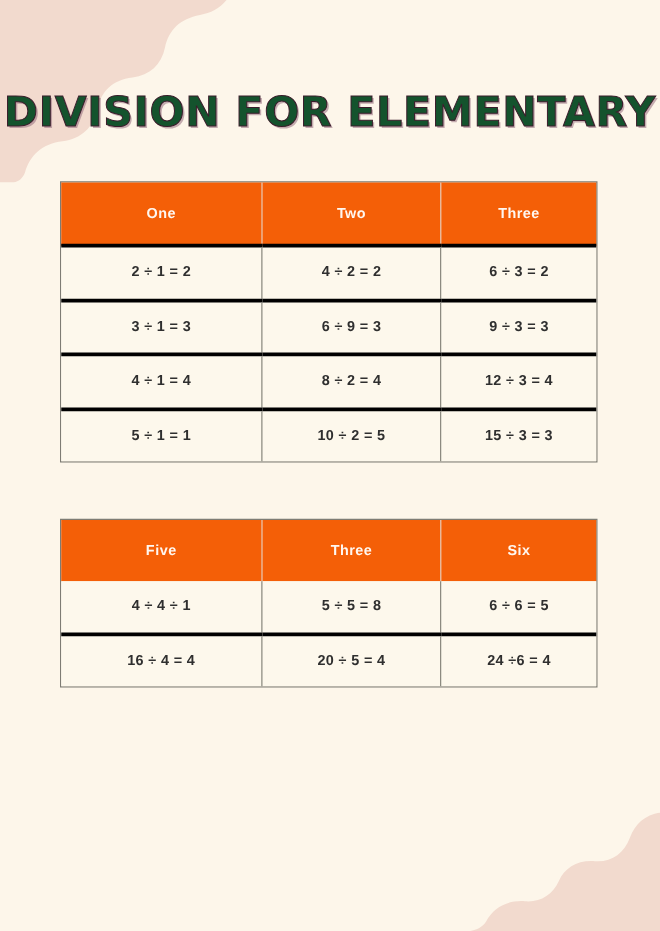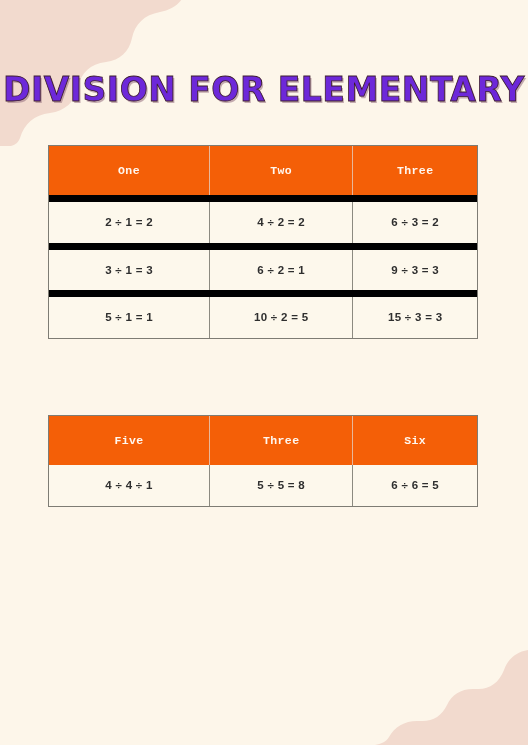--- a/index.html
+++ b/index.html
@@ -43,21 +43,21 @@
   .title {
     position: absolute;
     top: 70px;
     left: 0;
     width: 528px;
     text-align: center;
     font-family: "DejaVu Sans", sans-serif;
     font-size: 33px;
     font-weight: bold;
     letter-spacing: 0.5px;
-    color: #6d28d9;
+    color: #14532d;
     text-shadow: 1.5px 1.5px 0 rgba(150,110,125,0.55);
     -webkit-text-stroke: 0.8px #3A1B2A;
     text-transform: uppercase;
     white-space: nowrap;
   }
 
   
   .table-wrap {
     position: absolute;
     left: 48px;
@@ -81,33 +81,32 @@
   table.grid th {
     background: #F45F07;
     color: #FFF7F0;
     font-size: 11.5px;
     font-weight: bold;
     letter-spacing: 0.4px;
     height: 49px;
     border-right: 1px solid #e8b79a;
     padding: 0;
     text-align: center;
-    font-family: Liberation Mono, monospace;
   }
   table.grid th:last-child { border-right: none; }
 
   table.grid td {
     background: #FDF8EC;
     color: #2f2f2f;
     font-size: 11.5px;
     font-weight: bold;
     height: 40.5px;
     text-align: center;
     padding: 0;
-    border-top: 7px solid #000000;
+    border-top: 3px solid #000000;
     border-right: 1px solid #8c8a80;
     letter-spacing: 0.3px;
   }
   table.grid td:last-child { border-right: none; }
   table.grid tr.first-body td { border-top: none; }
 </style>
 </head>
 <body>
 
 <div class="page">
@@ -152,22 +151,27 @@
         </tr>
       </thead>
       <tbody>
         <tr>
           <td>2 ÷ 1 = 2</td>
           <td>4 ÷ 2 = 2</td>
           <td>6 ÷ 3 = 2</td>
         </tr>
         <tr>
           <td>3 ÷ 1 = 3</td>
-          <td>6 ÷ 2 = 1</td>
+          <td>6 ÷ 9 = 3</td>
           <td>9 ÷ 3 = 3</td>
+        </tr>
+        <tr>
+          <td>4 ÷ 1 = 4</td>
+          <td>8 ÷ 2 = 4</td>
+          <td>12 ÷ 3 = 4</td>
         </tr>
         <tr>
           <td>5 ÷ 1 = 1</td>
           <td>10 ÷ 2 = 5</td>
           <td>15 ÷ 3 = 3</td>
         </tr>
       </tbody>
     </table>
   </div>
 
@@ -184,17 +188,22 @@
           <th>Three</th>
           <th>Six</th>
         </tr>
       </thead>
       <tbody>
         <tr class="first-body">
           <td>4 ÷ 4 ÷ 1</td>
           <td>5 ÷ 5 = 8</td>
           <td>6 ÷ 6 = 5</td>
         </tr>
+        <tr>
+          <td>16 ÷ 4 = 4</td>
+          <td>20 ÷ 5 = 4</td>
+          <td>24 ÷6 = 4</td>
+        </tr>
       </tbody>
     </table>
   </div>
 
 </div>
 
 </body></html>

